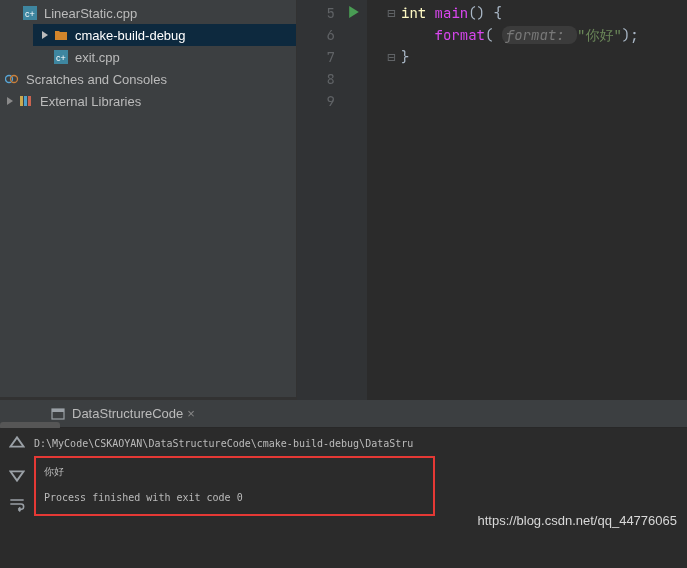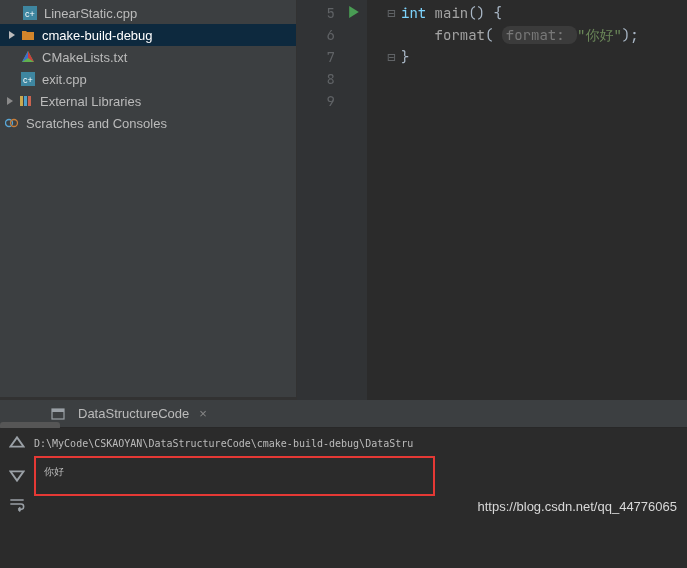--- a/index.html
+++ b/index.html
@@ -18,21 +18,21 @@
   padding-top: 2px;
   border-bottom: 3px solid #323232;
 }
 .tree-item {
   display: flex; align-items: center;
   height: 22px;
   padding-left: 8px;
   cursor: pointer;
 }
 .tree-item.sel { background: #0d293e; color: #ffffff; }
-.indent-0 { padding-left: 6px; }
+.indent-0 { padding-left: 6px; margin-left: 33px; }
 .indent-1 { padding-left: 22px; }
 .chev {
   width: 12px; height: 12px;
   display: inline-flex; align-items: center; justify-content: center;
   margin-right: 2px;
 }
 .chev svg { width: 8px; height: 8px; }
 .icon {
   width: 16px; height: 16px;
   display: inline-flex; align-items: center; justify-content: center;
@@ -50,37 +50,37 @@
 .gutter {
   width: 48px;
   background: #313335;
   text-align: right;
   color: #606366;
   padding-top: 2px;
 }
 .gline { height: 22px; line-height: 22px; padding-right: 10px; position: relative; }
 .code { padding-top: 2px; padding-left: 34px; }
 .cline { height: 22px; line-height: 22px; white-space: pre; }
-.kw { color: #7dd3fc; }
-.fn { color: #a3a3a3; }
-.hint { color: #787878; background: #3b3b3b; padding: 0 4px; border-radius: 8px; }
+.kw { color: #fef9c3; }
+.fn { color: #d946ef; }
+.hint { color: #787878; background: #3b3b3b; padding: 0 4px; border-radius: 8px; font-style: italic; }
 .str { color: #6a8759; }
 .num { color: #6897bb; }
 .pn { color: #a9b7c6; }
 .fold { color: #606366; margin-left: -14px; margin-right: 2px; display: inline-block; width: 12px; }
 
 .terminal-tabs {
   height: 28px;
   background: #3c3f41;
   display: flex; align-items: center;
   padding-left: 40px;
   border-bottom: 1px solid #282828;
 }
 .term-tab {
-  display: flex; align-items: center; gap: 6px;
+  display: flex; align-items: center; 
   padding: 0 10px; height: 100%;
   color: #bbbbbb;
 }
 .term-tab .close { color: #888; margin-left: 4px; }
 
 .terminal {
   display: flex;
   background: #2b2b2b;
   height: 110px;
   position: relative;
@@ -103,21 +103,21 @@
 }
 .outbox {
   border: 2px solid #e53935;
   padding: 4px 8px 6px 8px;
   width: 401px;
   margin-top: 2px;
 }
 .oline { line-height: 20px; white-space: pre; }
 .watermark {
   position: absolute;
-  right: 10px; bottom: 24px;
+  right: 10px; bottom: 10px;
   color: #d8d8d8;
   font-size: 13px;
 }
 .scroll-hint {
   position: absolute; left: 0; bottom: 138px;
   width: 60px; height: 8px;
   background: #565656; border-radius: 3px;
 }
 </style>
 </head>
@@ -144,60 +144,49 @@
         <svg viewBox="0 0 14 14">
             <path d="M1 3h4l1 1h7v8H1z" fill="#d1852b"></path>
           </svg>
       </span>
       <span>cmake-build-debug</span>
     </div>
     <div class="tree-item indent-0">
       <span class="chev"></span>
       <span class="icon">
         <svg viewBox="0 0 14 14">
-            <path d="M7 1 L13 12 H1 Z" fill="#60b04e"></path>
-            <path d="M7 1 L13 12 L7 8 Z" fill="#cc3d3d"></path>
-            <path d="M7 1 L1 12 L7 8 Z" fill="#3d6dcc"></path>
-          </svg>
-      </span>
-      <span>CMakeLists.txt</span>
-    </div>
-    <div class="tree-item indent-0">
-      <span class="chev"></span>
-      <span class="icon">
-        <svg viewBox="0 0 14 14">
             <rect width="14" height="14" fill="#3e86a0"></rect>
             <text x="2" y="11" font-size="9" fill="#fff">c+</text>
           </svg>
       </span>
       <span>exit.cpp</span>
+    </div>
+    <div class="tree-item" style="padding-left:4px">
+      <span class="icon">
+        <svg viewBox="0 0 14 14">
+            <circle cx="4" cy="7" r="3.5" fill="none" stroke="#58a6d6" stroke-width="1.3"></circle>
+            <circle cx="9" cy="7" r="3.5" fill="none" stroke="#c97f3a" stroke-width="1.3"></circle>
+          </svg>
+      </span>
+      <span>Scratches and Consoles</span>
     </div>
     <div class="tree-item" style="padding-left:4px">
       <span class="chev">
         <svg viewBox="0 0 8 8">
             <path d="M1 0 L7 4 L1 8 Z" fill="#8a8a8a"></path>
           </svg>
       </span>
       <span class="icon">
         <svg viewBox="0 0 14 14">
             <rect x="1" y="2" width="3" height="10" fill="#c9a94f"></rect>
             <rect x="5" y="2" width="3" height="10" fill="#4fa0c9"></rect>
             <rect x="9" y="2" width="3" height="10" fill="#c9634f"></rect>
           </svg>
       </span>
       <span>External Libraries</span>
-    </div>
-    <div class="tree-item" style="padding-left:4px">
-      <span class="icon">
-        <svg viewBox="0 0 14 14">
-            <circle cx="4" cy="7" r="3.5" fill="none" stroke="#58a6d6" stroke-width="1.3"></circle>
-            <circle cx="9" cy="7" r="3.5" fill="none" stroke="#c97f3a" stroke-width="1.3"></circle>
-          </svg>
-      </span>
-      <span>Scratches and Consoles</span>
     </div>
   </div>
 
   <div class="editor">
     <div class="gutter">
       <div class="gline">5</div>
       <div class="gline">6</div>
       <div class="gline">7</div>
       <div class="gline">8</div>
       <div class="gline">9</div>
@@ -249,16 +238,17 @@
       <svg viewBox="0 0 12 12">
           <path d="M1 3h10M1 6h8a2 2 0 110 4h-2m0 0l1.5-1.5M7 10l1.5 1.5" fill="none" stroke="#9aa0a6" stroke-width="1.2"></path>
         </svg>
     </span>
   </div>
   <div class="term-out">
     <div class="oline">D:\MyCode\CSKAOYAN\DataStructureCode\cmake-build-debug\DataStru</div>
     <div class="outbox">
       <div class="oline">你好</div>
       <div class="oline" style="height:6px"></div>
+      <div class="oline">Process finished with exit code 0</div>
     </div>
   </div>
   <div class="watermark">https://blog.csdn.net/qq_44776065</div>
 </div>
 
 </body></html>

